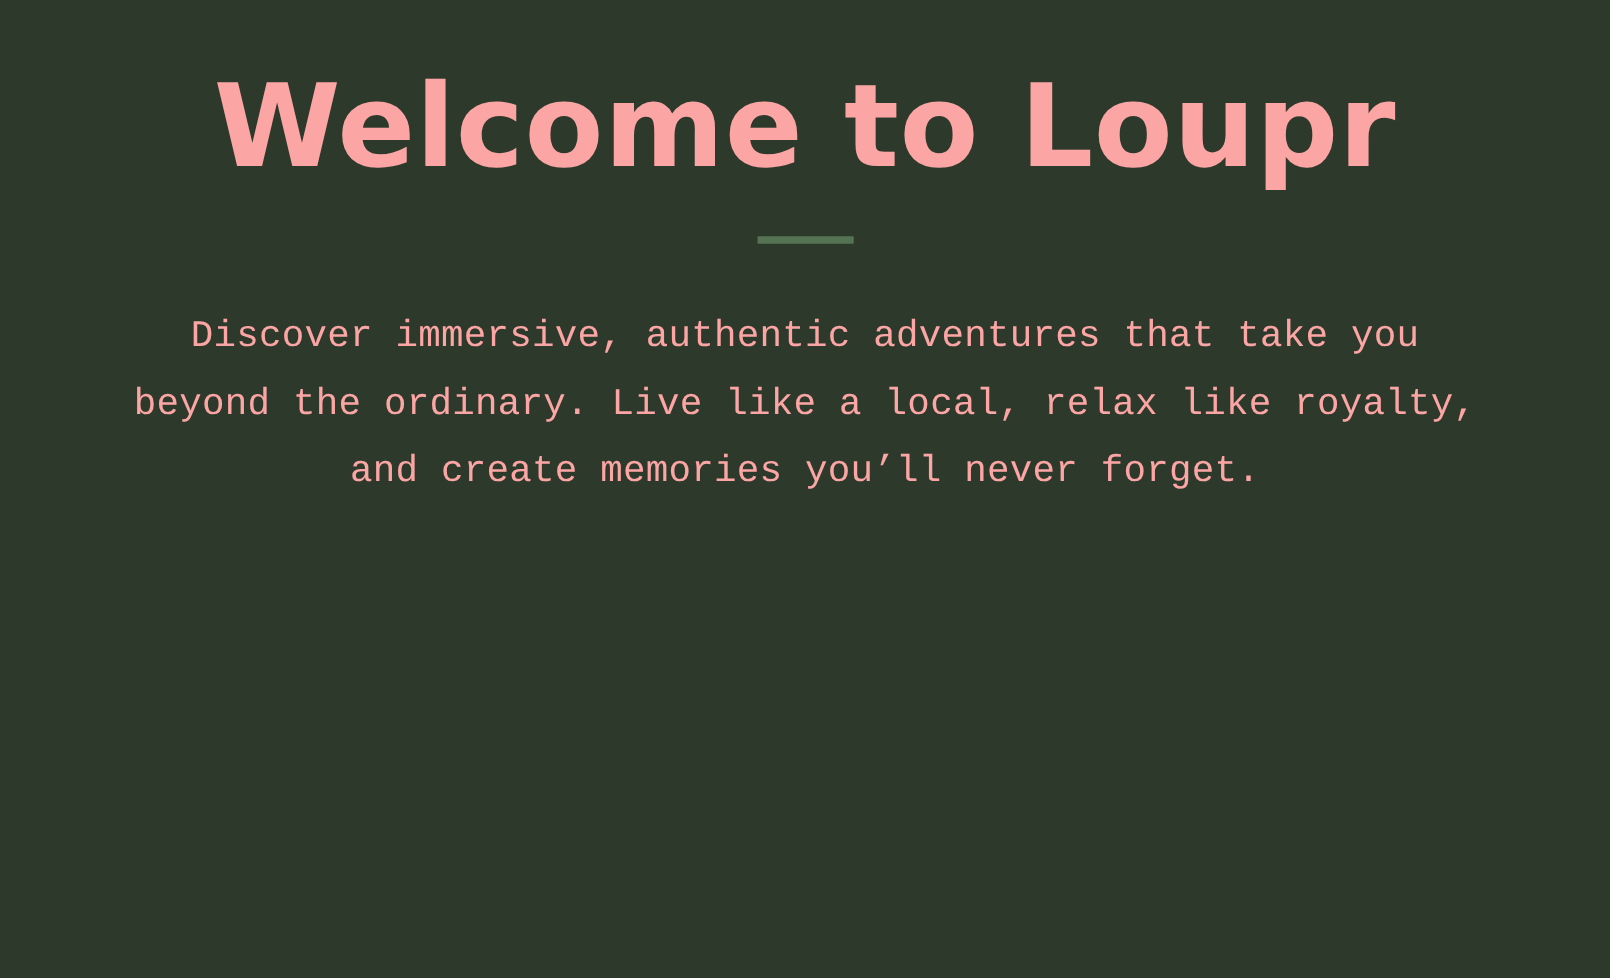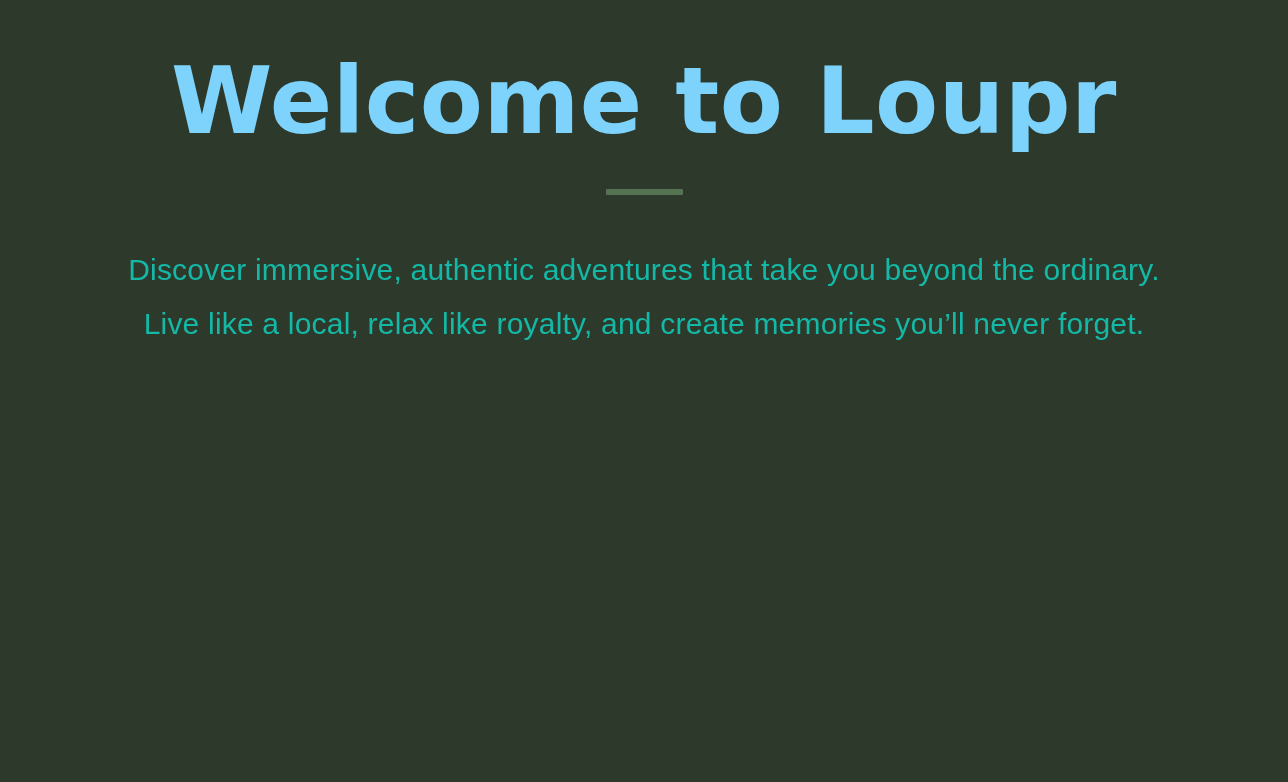--- a/index.html
+++ b/index.html
@@ -26,21 +26,21 @@
     position: relative;
   }
 
   .hero-heading {
     margin-top: 48px;
     font-family: "DejaVu Sans", sans-serif;
     font-size: 92px;
     font-weight: 700;
     line-height: 1.18;
     letter-spacing: 0.5px;
-    color: #7dd3fc;
+    color: #fca5a5;
     text-align: center;
     width: 100%;
   }
 
   .divider-wrap {
     width: 100%;
     display: flex;
     justify-content: center;
     margin-top: 32px;
   }
@@ -55,25 +55,25 @@
   .body-copy {
     width: 1094px;
     margin-top: 48px;
     display: flex;
     flex-direction: column;
     align-items: center;
   }
 
   .intro-paragraph,
   .about-paragraph {
-    font-family: Liberation Sans, sans-serif;
+    font-family: Liberation Mono, monospace;
     font-size: 30px;
     font-weight: 400;
     line-height: 54px;
-    color: #14b8a6;
+    color: #fca5a5;
     text-align: center;
     width: 100%;
     letter-spacing: 0.2px;
   }
 
   .about-paragraph {
     margin-top: 74px;
     width: 1060px;
   }
 </style>

